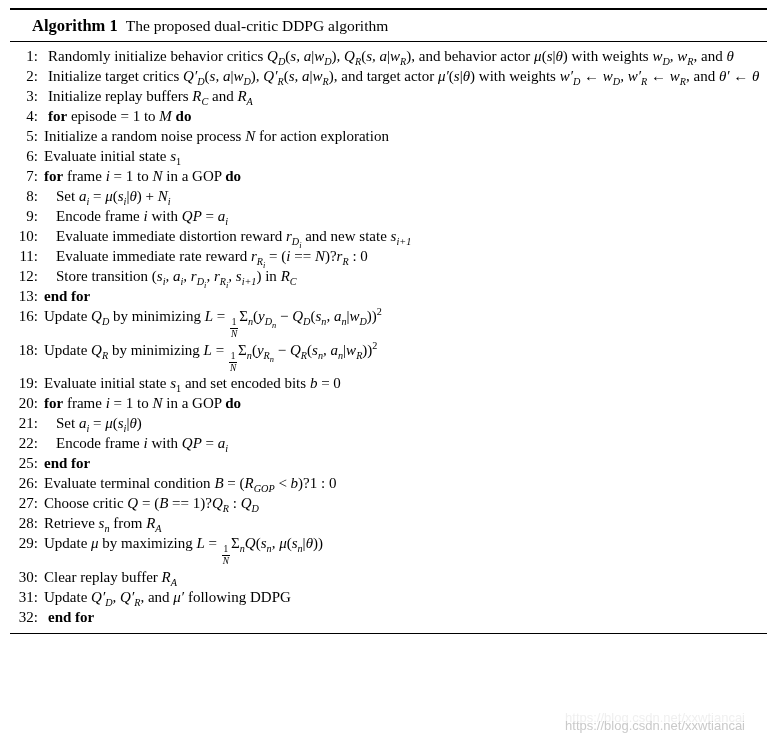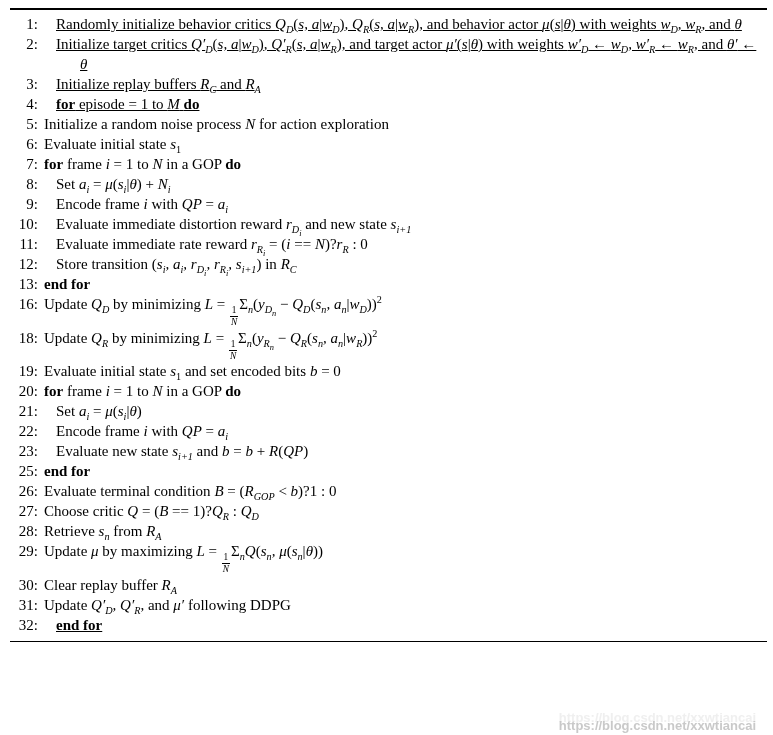--- a/index.html
+++ b/index.html
@@ -22,47 +22,49 @@
   }
   .alg-header .alg-label { font-weight: bold; font-size: 16.5px; margin-right: 8px; }
   .alg-body {
     padding: 4px 0 6px 0;
     border-bottom: 1px solid #000;
     font-size: 15px;
   }
   .line { display: flex; line-height: 20px; }
   .num { width: 28px; text-align: right; margin-right: 6px; flex: none; }
   .content { flex: 1; padding-left: 24px; text-indent: -24px; }
-  .ind0 { margin-left: 12px; text-decoration: underline; }
+  .ind0 { margin-left: 4px; }
   .ind1 { }
   .ind2 { margin-left: 12px; }
   b { font-weight: bold; }
   sub, sup { font-size: 0.68em; line-height: 0; }
   sub sub { font-size: 0.82em; }
   .cal { font-style: italic; }
   .frac {
     display: inline-flex; flex-direction: column; text-align: center;
     vertical-align: -0.45em; font-size: 0.62em; line-height: 1.15;
     margin: 0 1px; text-indent: 0;
   }
   .fd { border-top: 1px solid #000; padding: 0 1px; }
   .watermark {
-    position: absolute; right: 17px; bottom: 2px;
+    position: absolute; right: 28px; bottom: 2px;
     font-family: "Liberation Sans", "DejaVu Sans", sans-serif;
     font-size: 13px;
     color: rgba(195,195,195,0.9);
     text-shadow: 0 -8px 0 rgba(225,225,225,0.55);
-    font-weight: bold;
   }
 </style>
 </head>
 <body>
 
 <div class="page">
   <div class="algorithm">
+    <div class="alg-header">
+      <span class="alg-label">Algorithm 1</span><span>The proposed dual-critic DDPG algorithm</span>
+    </div>
     <div class="alg-body">
         <div class="line">
           <span class="num">1:</span>
           <span class="content ind0">Randomly initialize behavior critics <i>Q<sub>D</sub></i>(<i>s, a</i>|<i>w<sub>D</sub></i>)<i>, Q<sub>R</sub></i>(<i>s, a</i>|<i>w<sub>R</sub></i>), and behavior actor <i>μ</i>(<i>s</i>|<i>θ</i>) with weights <i>w<sub>D</sub>, w<sub>R</sub></i>, and <i>θ</i></span>
         </div>
         <div class="line">
           <span class="num">2:</span>
           <span class="content ind0">Initialize target critics <i>Q′<sub>D</sub></i>(<i>s, a</i>|<i>w<sub>D</sub></i>)<i>, Q′<sub>R</sub></i>(<i>s, a</i>|<i>w<sub>R</sub></i>), and target actor <i>μ′</i>(<i>s</i>|<i>θ</i>) with weights <i>w′<sub>D</sub></i> ← <i>w<sub>D</sub>, w′<sub>R</sub></i> ← <i>w<sub>R</sub></i>, and <i>θ′</i> ← <i>θ</i></span>
         </div>
         <div class="line">
@@ -133,24 +135,20 @@
         </div>
         <div class="line">
           <span class="num">21:</span>
           <span class="content ind2">Set <i>a<sub>i</sub></i> = <i>μ</i>(<i>s<sub>i</sub></i>|<i>θ</i>)</span>
         </div>
         <div class="line">
           <span class="num">22:</span>
           <span class="content ind2">Encode frame <i>i</i> with <i>QP</i> = <i>a<sub>i</sub></i></span>
         </div>
         <div class="line">
-          <span class="num">23:</span>
-          <span class="content ind2">Evaluate new state <i>s<sub>i+1</sub></i> and <i>b</i> = <i>b</i> + <i>R</i>(<i>QP</i>)</span>
-        </div>
-        <div class="line">
           <span class="num">25:</span>
           <span class="content ind1"><b>end for</b></span>
         </div>
         <div class="line">
           <span class="num">26:</span>
           <span class="content ind1">Evaluate terminal condition <i>B</i> = (<i>R<sub>GOP</sub></i> &lt; <i>b</i>)?1 : 0</span>
         </div>
         <div class="line">
           <span class="num">27:</span>
           <span class="content ind1">Choose critic <i>Q</i> = (<i>B</i> == 1)?<i>Q<sub>R</sub></i> : <i>Q<sub>D</sub></i></span>

